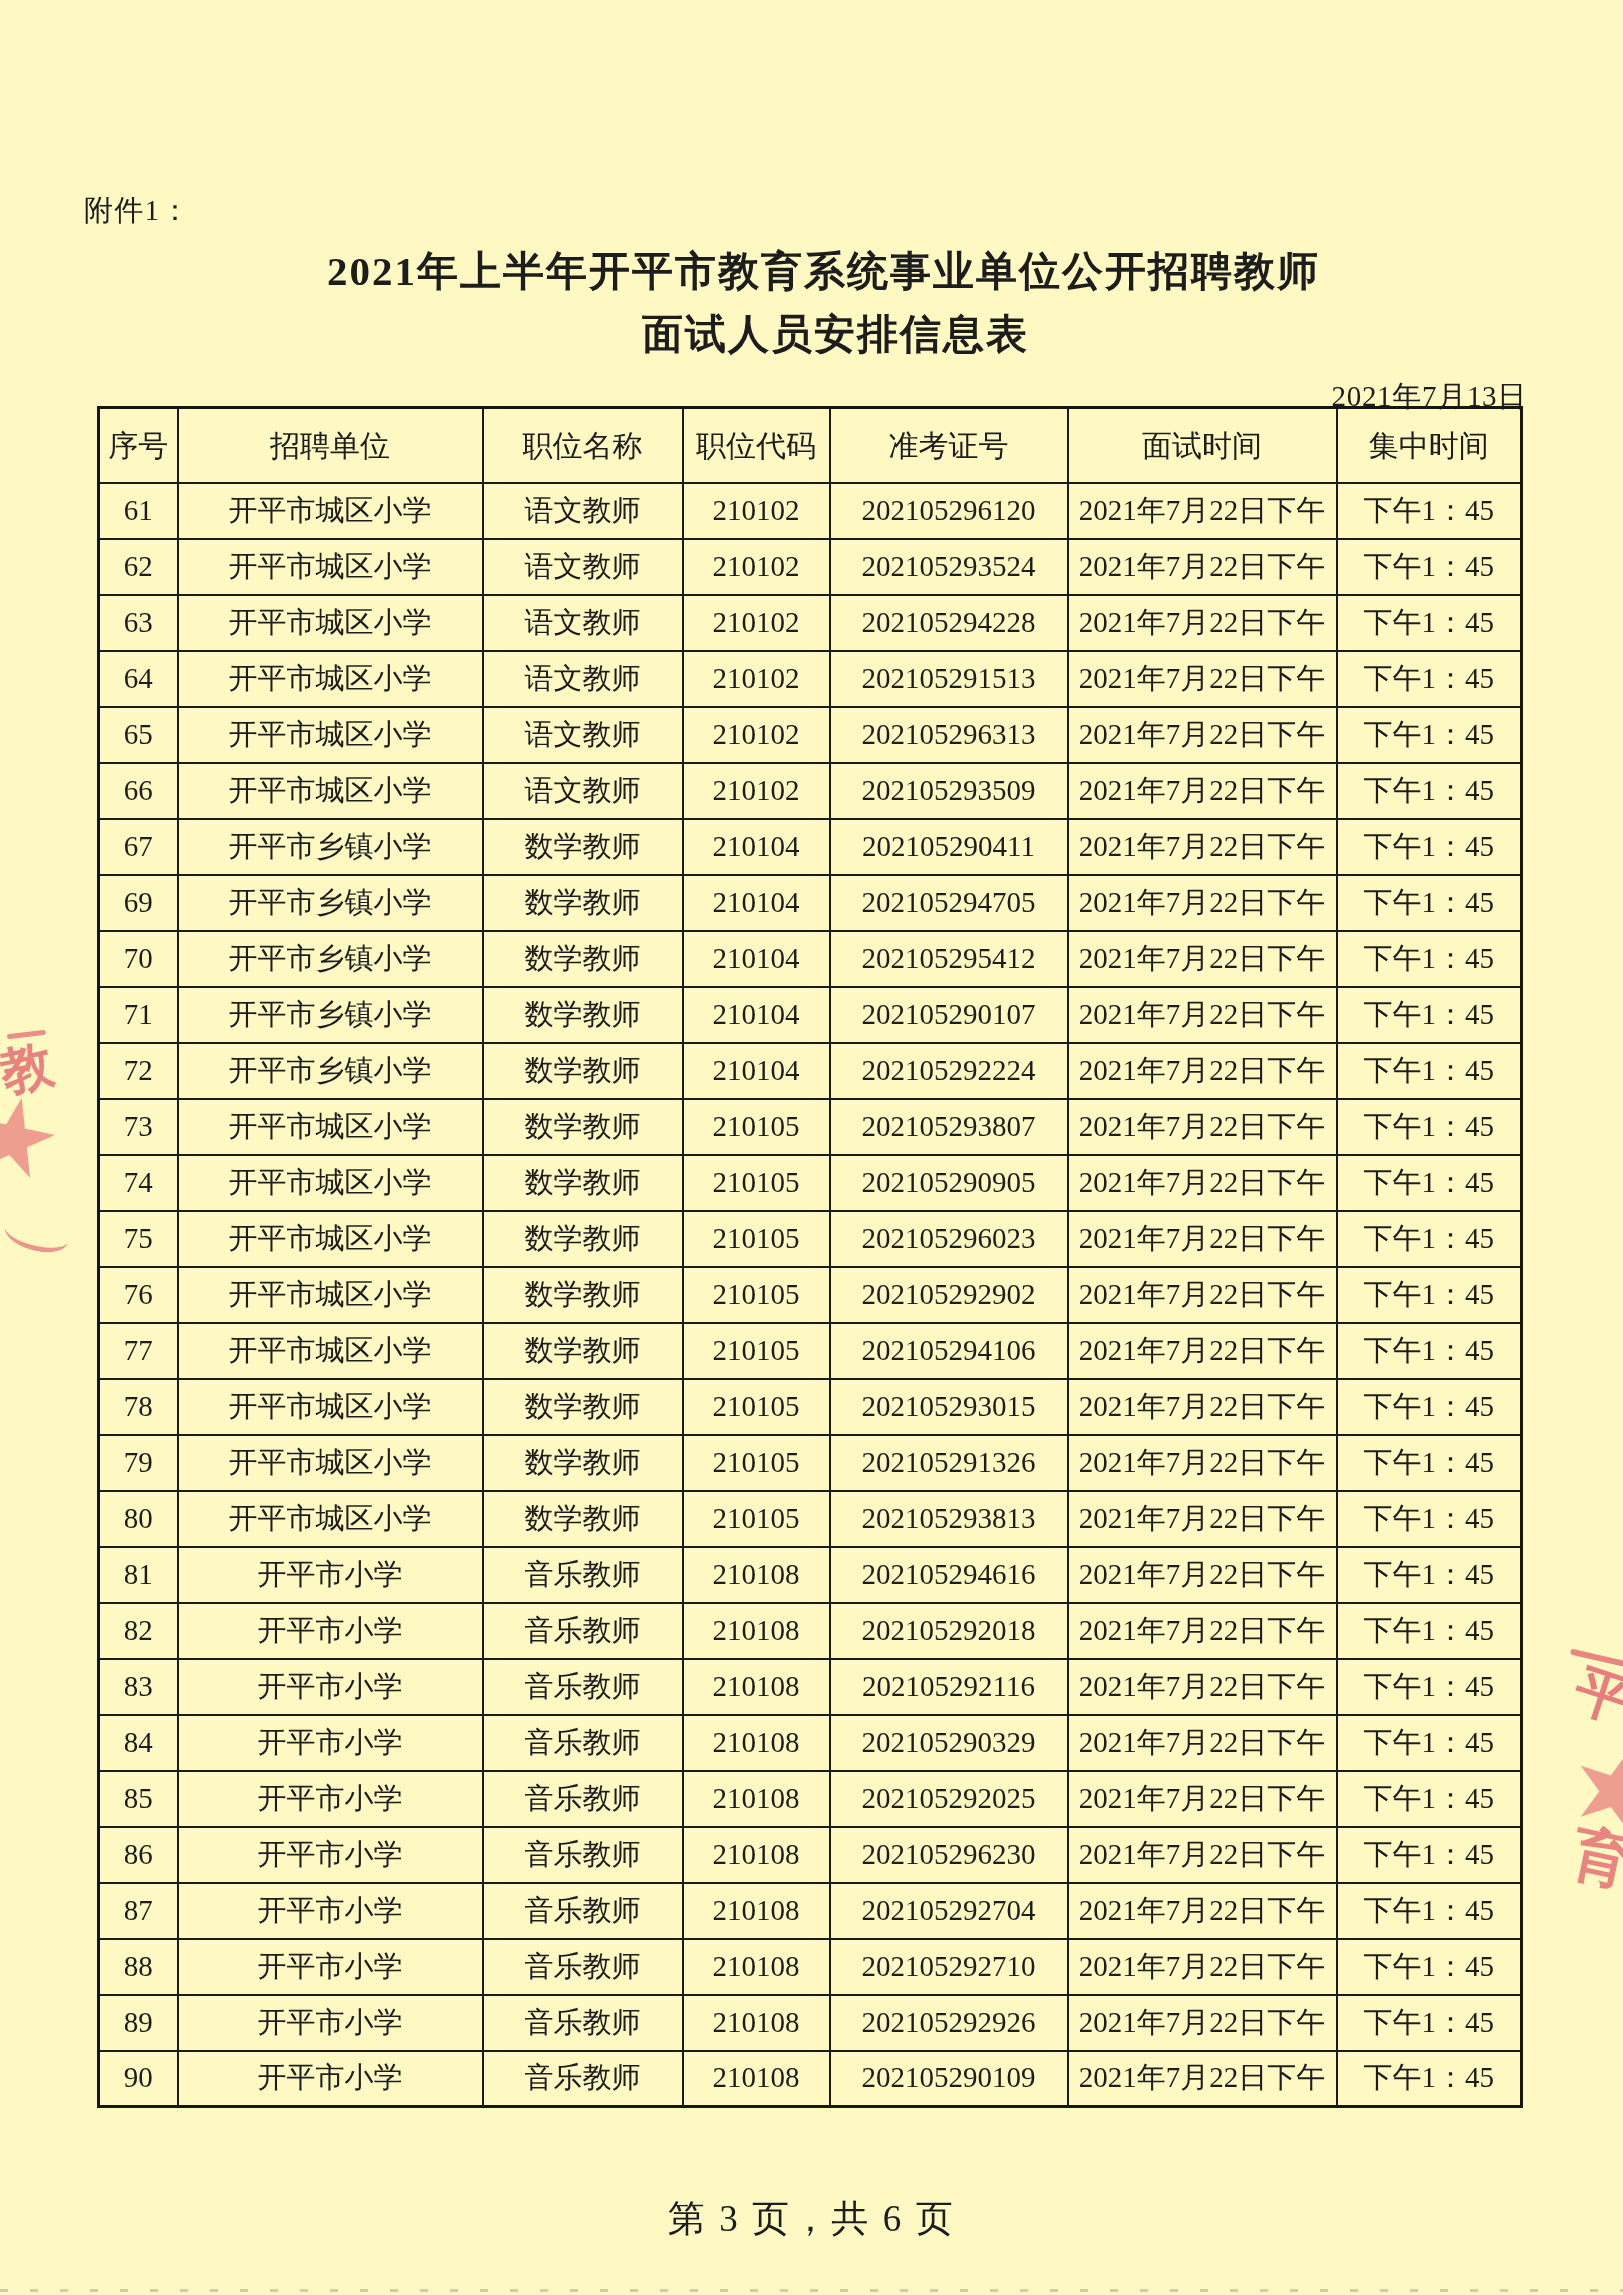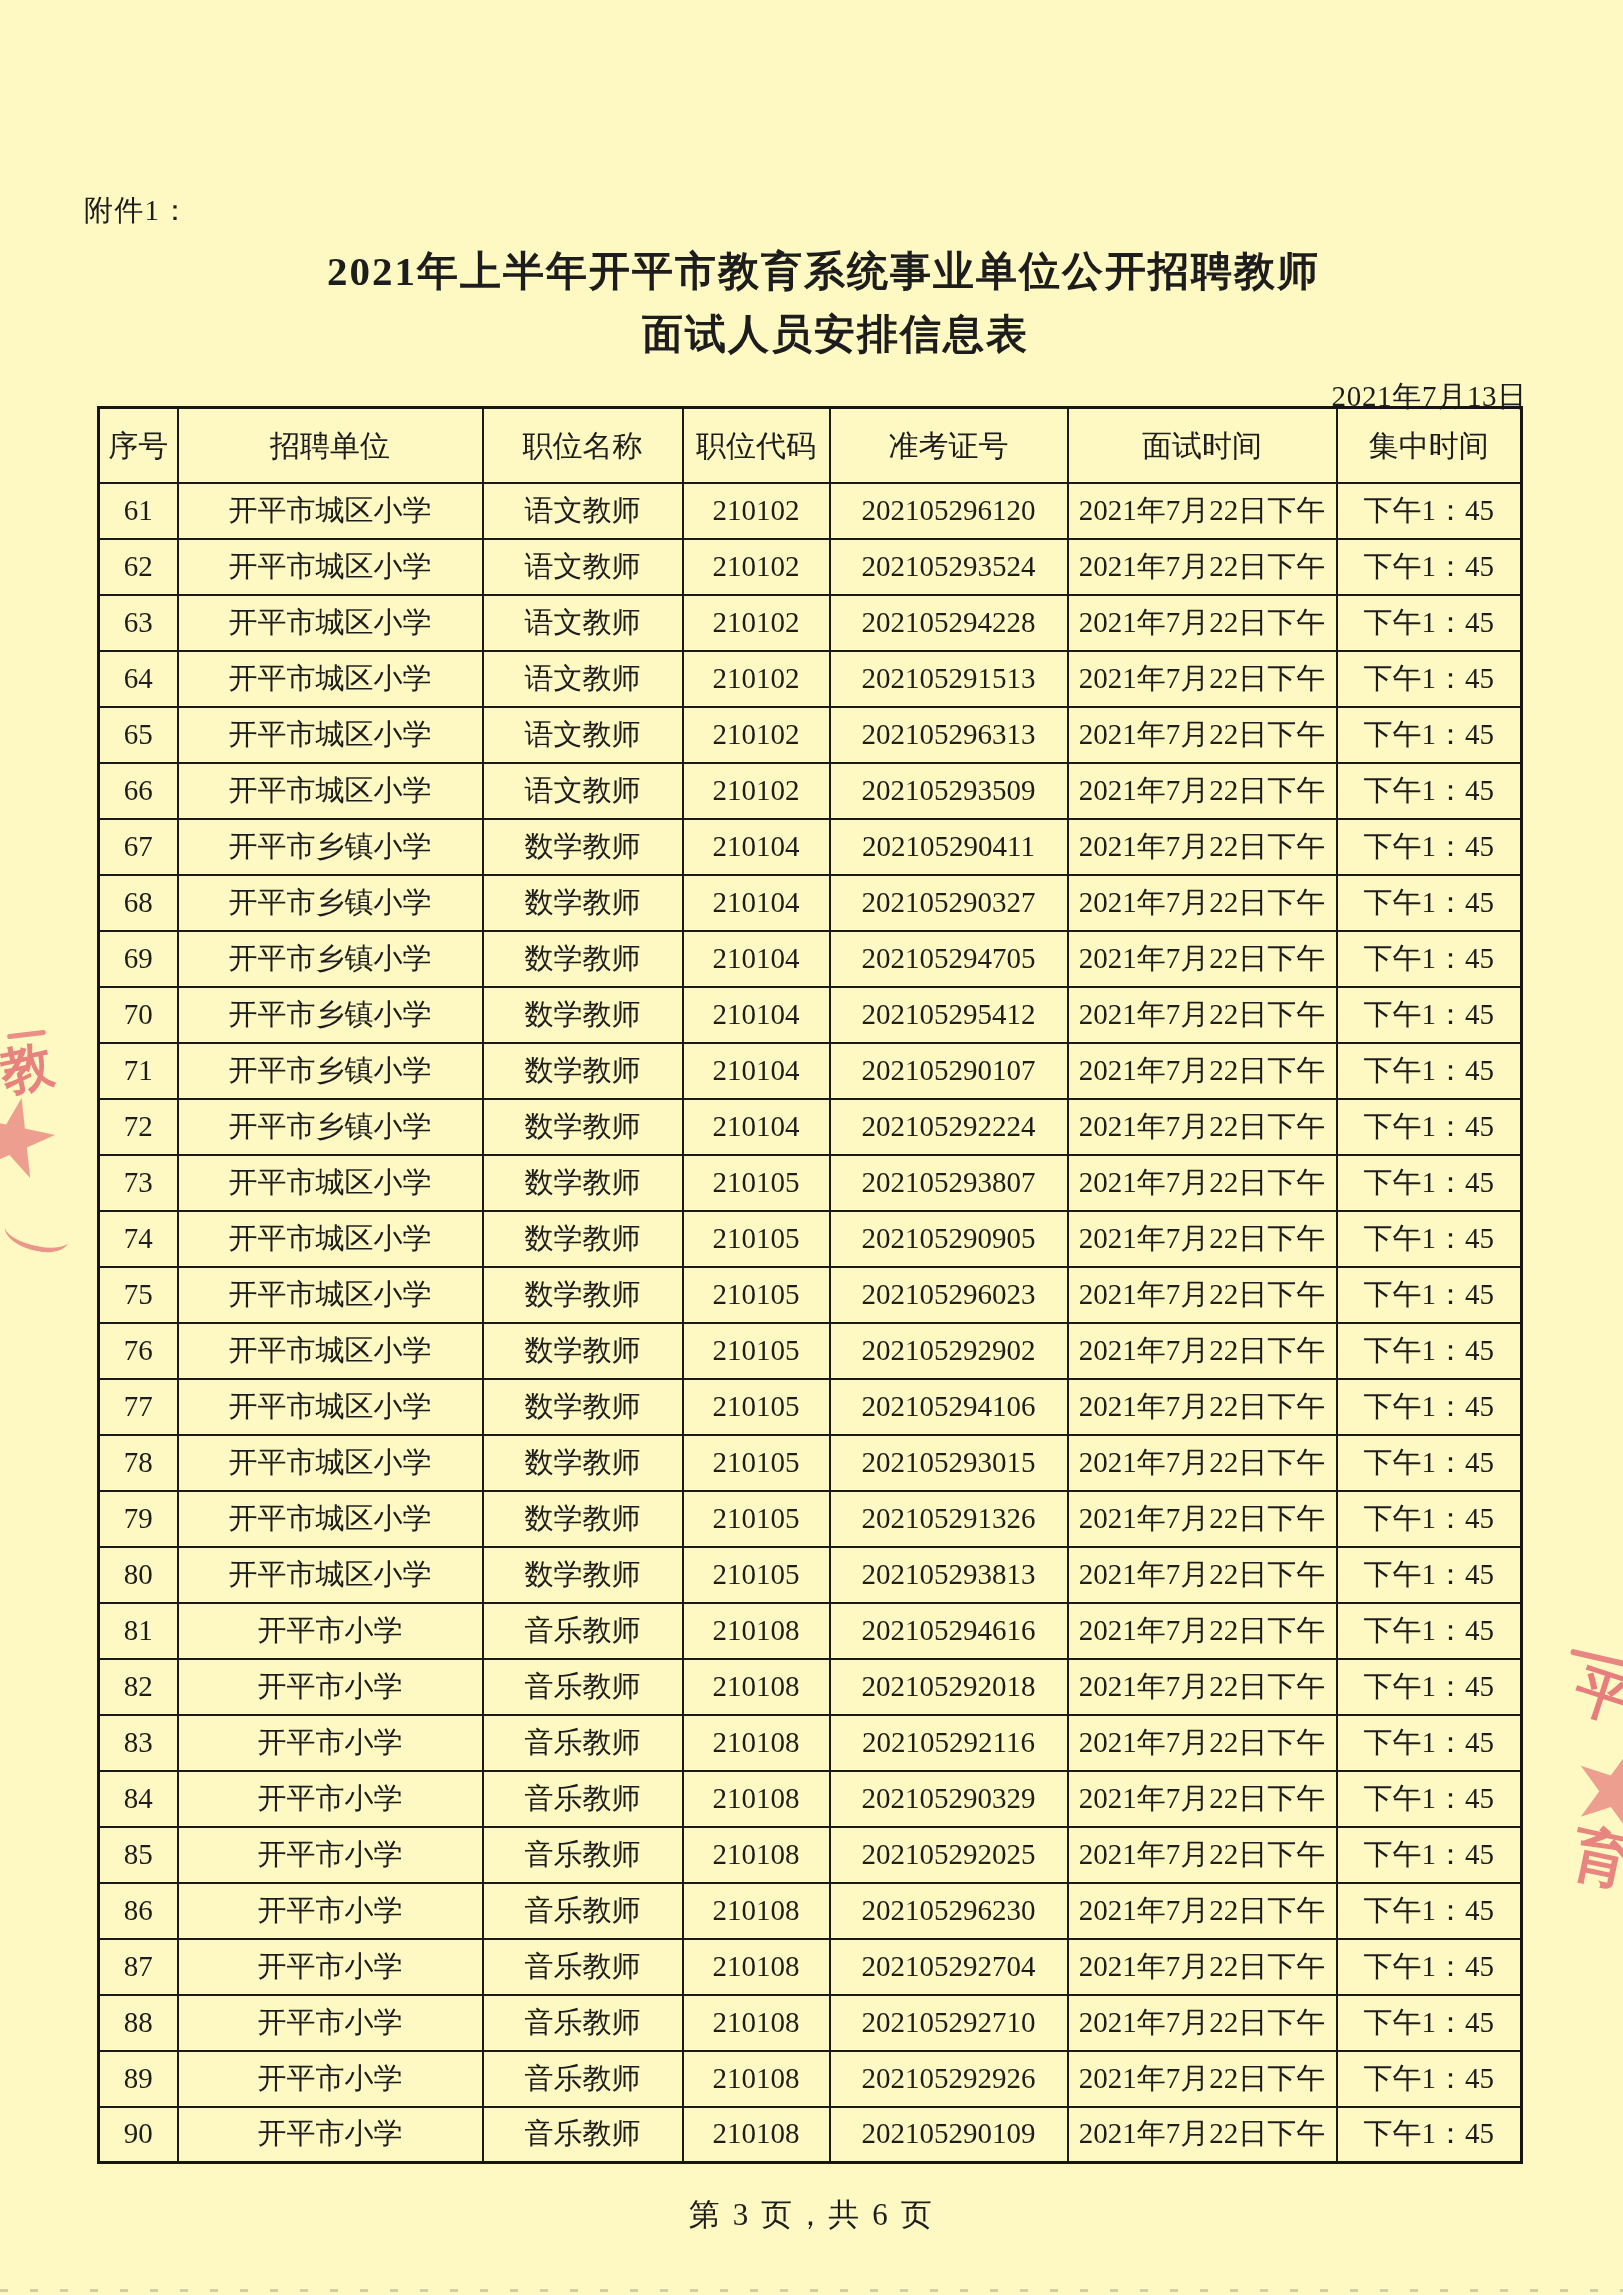--- a/index.html
+++ b/index.html
@@ -37,21 +37,21 @@
     text-align:center;vertical-align:middle;
     padding:0;font-weight:normal;
     font-size:29px;line-height:1.1;
     overflow:hidden;white-space:nowrap;
   }
   table.sched thead tr{height:75px;}
   table.sched tbody tr{height:56px;}
   table.sched th{font-size:30px;}
   .footer{
     position:absolute;left:0;width:100%;top:2194px;
-    text-align:center;font-size:31px;letter-spacing:2.6px;
+    text-align:center;font-size:37px;letter-spacing:2.6px;
   }
   
   .seal{position:absolute;line-height:1;pointer-events:none;}
   .seal-line{position:absolute;border-radius:2.6px;pointer-events:none;}
   .seal-arc{position:absolute;pointer-events:none;}
   
   .scan-edge{
     position:absolute;left:0;top:2289px;width:100%;height:2.6px;
     background:repeating-linear-gradient(90deg,
       rgba(45,45,45,.38) 0px, rgba(45,45,45,.38) 7.9px,
@@ -150,29 +150,20 @@
         <tr>
           <td>67</td>
           <td>开平市乡镇小学</td>
           <td>数学教师</td>
           <td>210104</td>
           <td>202105290411</td>
           <td>2021年7月22日下午</td>
           <td>下午1：45</td>
         </tr>
         <tr>
-          <td>68</td>
-          <td>开平市乡镇小学</td>
-          <td>数学教师</td>
-          <td>210104</td>
-          <td>202105290327</td>
-          <td>2021年7月22日下午</td>
-          <td>下午1：45</td>
-        </tr>
-        <tr>
           <td>69</td>
           <td>开平市乡镇小学</td>
           <td>数学教师</td>
           <td>210104</td>
           <td>202105294705</td>
           <td>2021年7月22日下午</td>
           <td>下午1：45</td>
         </tr>
         <tr>
           <td>70</td>

